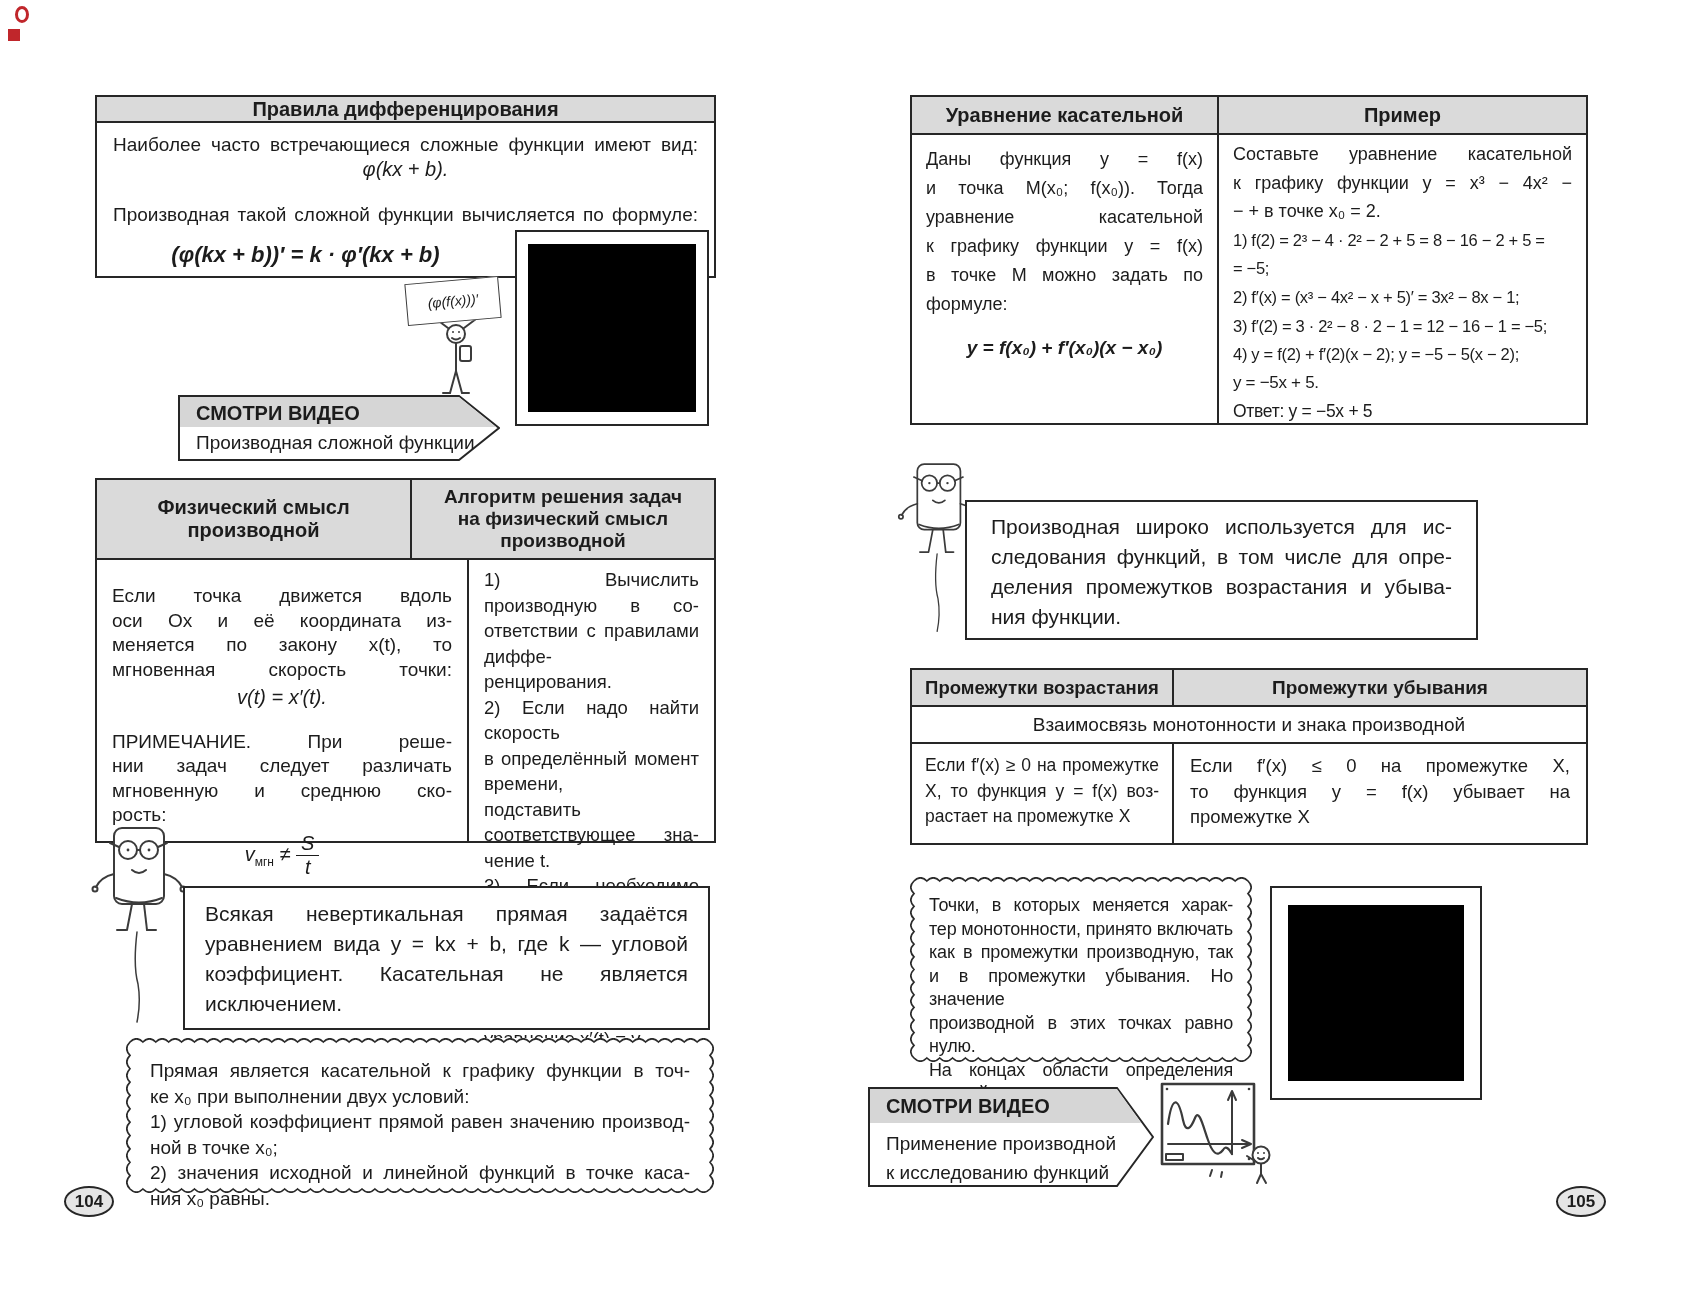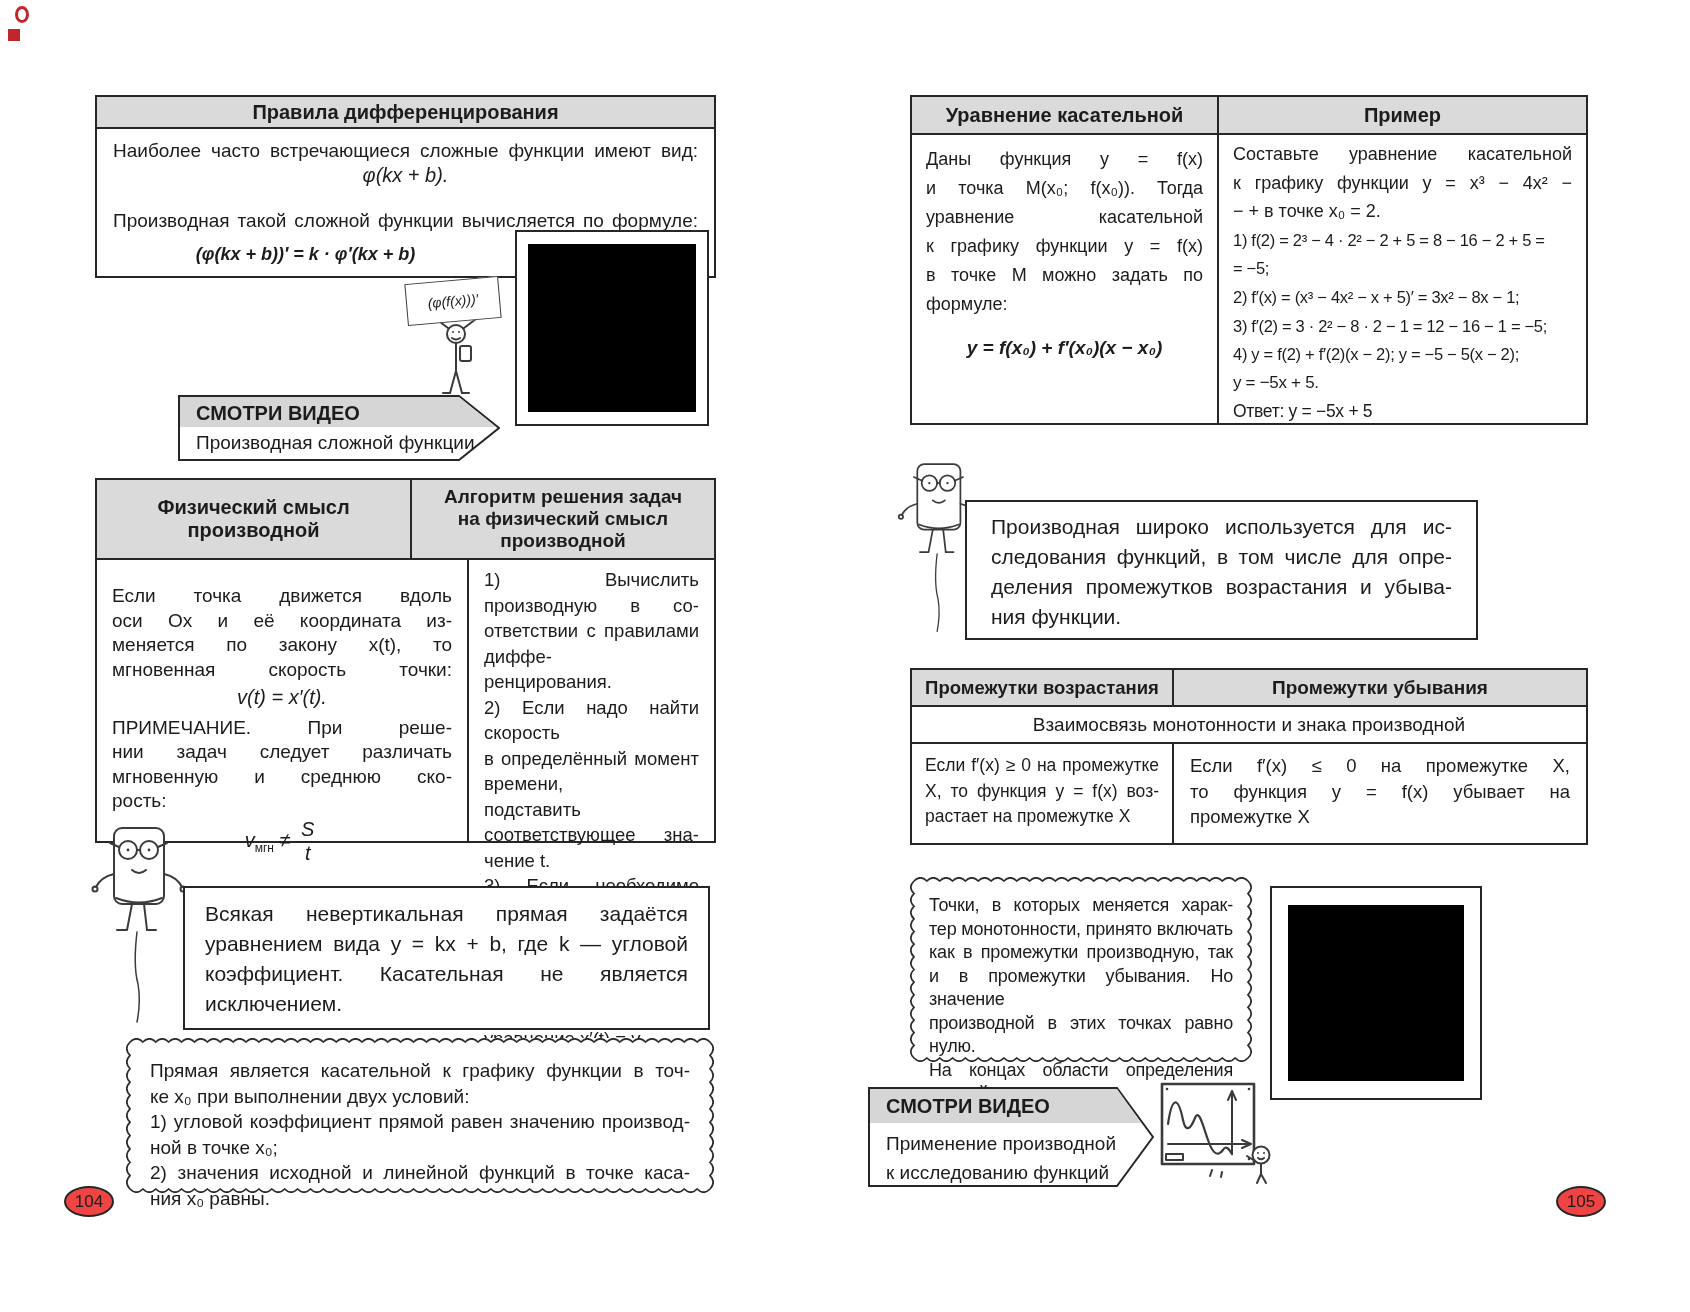--- a/index.html
+++ b/index.html
@@ -15,21 +15,21 @@
   .jl{text-align:justify;text-align-last:justify}
   .center{text-align:center}
   .math{font-style:italic}
   .bold{font-weight:700}
   .frac{display:inline-block;vertical-align:middle;text-align:center;font-style:italic;line-height:1.05}
   .frac .num{display:block;border-bottom:1.6px solid #1c1c1c;padding:0 5px 1px}
   .frac .den{display:block;padding-top:1px}
   .speech{position:absolute;border:2px solid #262626;background:#fff}
   .wavy-box{position:absolute;background:#fff}
   .badge{position:absolute;width:50px;height:31px;border:2px solid #262626;border-radius:50%;
-    display:flex;align-items:center;justify-content:center;font-weight:400;font-size:17px;background:#ef4444}
+    display:flex;align-items:center;justify-content:center;font-weight:700;font-size:17px;background:#e5e5e5}
   .exl{white-space:nowrap;letter-spacing:-0.3px}
   .banner-title{position:absolute;font-weight:700;font-size:20px}
   .banner-sub{position:absolute;font-size:19px}
   svg.lineart{stroke:#3b3b3b;fill:none;stroke-width:2;stroke-linecap:round;stroke-linejoin:round}
 </style>
 </head>
 <body>
 
 <div class="canvas">
 
@@ -37,21 +37,21 @@
   <div style="position:absolute;left:8px;top:29px;width:12px;height:12px;background:#c0262b"></div>
 
   <div class="tbl" style="left:95px;top:95px;width:621px;height:183px">
     <div class="thead hline" style="height:38px;font-size:20px">
         <span>Правила дифференцирования</span>
       </div>
     <div style="padding:9px 16px;font-size:19px;line-height:25px">
       <div class="jl">Наиболее часто встречающиеся сложные функции имеют вид:</div>
       <div class="center math" style="font-size:20px">φ(kx + b).</div>
       <div class="jl" style="margin-top:20px">Производная такой сложной функции вычисляется по формуле:</div>
-      <div class="center math bold" style="font-size:18px;margin-top:9px;padding-right:200px">(φ(kx + b))′ = k · φ′(kx + b)</div>
+      <div class="center math bold" style="font-size:22px;margin-top:15px;padding-right:200px">(φ(kx + b))′ = k · φ′(kx + b)</div>
     </div>
   </div>
 
   <div style="position:absolute;left:515px;top:230px;width:194px;height:196px;border:2px solid #262626;background:#fff;display:flex;align-items:center;justify-content:center;z-index:6">
     <div style="width:168px;height:168px;background:#000"></div>
   </div>
 
   <div style="position:absolute;left:406px;top:280px;width:94px;height:42px;border:1.8px solid #3b3b3b;background:#fff;transform:rotate(-5deg);display:flex;align-items:center;justify-content:center;font-size:14px;font-style:italic;z-index:3">
     <span>(φ(f(x)))′</span>
   </div>
@@ -88,21 +88,21 @@
         <span>Алгоритм решения задач на физический смысл производной</span>
         </div>
     </div>
     <div class="trow">
       <div style="width:370px;padding:24px 15px;font-size:19px;line-height:24.5px">
         <div class="jl">Если точка движется вдоль</div>
         <div class="jl">оси Ox и её координата из-</div>
         <div class="jl">меняется по закону x(t), то</div>
         <div class="jl">мгновенная скорость точки:</div>
         <div class="center math" style="font-size:20px;margin:3px 0">v(t) = x′(t).</div>
-        <div class="jl" style="margin-top:6px">ПРИМЕЧАНИЕ. При реше-</div>
+        <div class="jl" style="margin-top:20px">ПРИМЕЧАНИЕ. При реше-</div>
         <div class="jl">нии задач следует различать</div>
         <div class="jl">мгновенную и среднюю ско-</div>
         <div>рость:</div>
         <div class="center" style="margin-top:5px;font-size:20px">
           <span class="math">v</span><sub style="font-size:12px">мгн</sub>
           <span>≠</span>
           <span class="frac">
             <span class="num">S</span>
             <span class="den">t</span>
           </span>

